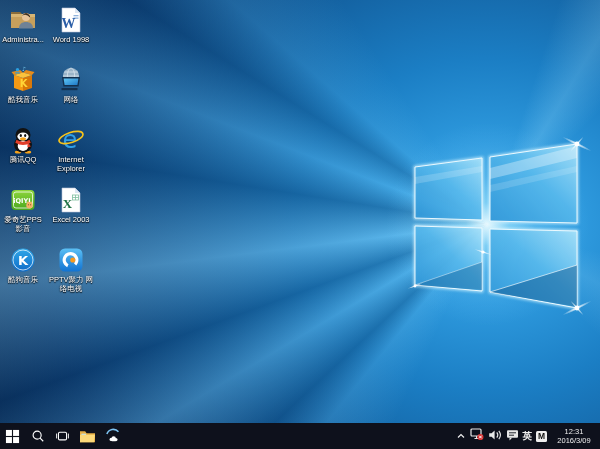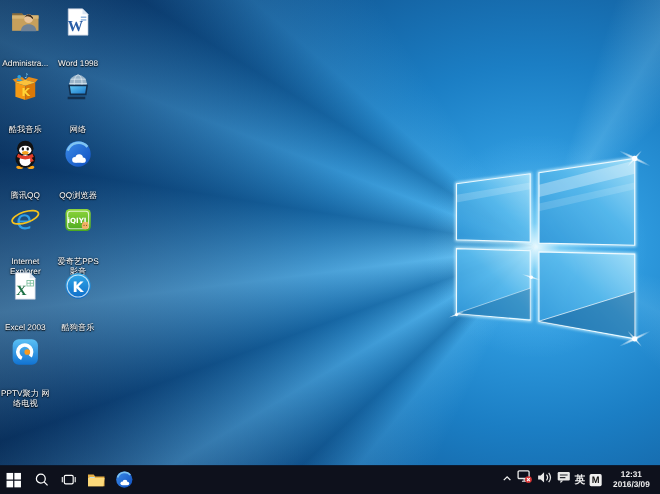--- a/index.html
+++ b/index.html
@@ -41,21 +41,21 @@
   
   .icon-grid{
     position:absolute;left:0;top:4px;
     display:grid;grid-template-columns:46px 46px;grid-auto-rows:60px;
     column-gap:2px;
   }
   .icon-cell{display:flex;flex-direction:column;align-items:center;cursor:default;}
   .icon-img{width:28px;height:28px;margin-top:2px;flex:0 0 auto;}
   .icon-img svg{width:28px;height:28px;display:block;}
   .icon-label{
-    margin-top:19px;max-width:46px;text-align:center;
+    margin-top:1px;max-width:46px;text-align:center;
     font-size:7.5px;line-height:9px;color:#fff;
     text-shadow:0 1px 1px rgba(0,0,0,.95),0 0 2px rgba(0,0,0,.8);
     word-break:break-word;
   }
   
   .taskbar{
     position:absolute;left:0;bottom:0;width:600px;height:26px;
     background:#0e111c;display:flex;align-items:center;
   }
   .tb-btn{
@@ -65,21 +65,21 @@
   .tb-btn svg{display:block;}
   .tray{
     margin-left:auto;display:flex;align-items:center;gap:4px;padding-right:3px;
   }
   .tray-item{display:flex;align-items:center;justify-content:center;height:26px;}
   .lang-ind{color:#eee;font-size:9.5px;font-weight:bold;}
   .ime-box{
     width:11px;height:11px;background:#efefef;border-radius:1.5px;
     color:#111;font-size:8.5px;font-weight:bold;line-height:11px;text-align:center;
   }
-  .clock{width:46px;text-align:center;color:#eee;font-size:7.5px;line-height:9px;font-weight:bold;}
+  .clock{width:46px;text-align:center;color:#eee;font-size:7.5px;line-height:9px;}
 </style>
 </head>
 <body>
 
 <div class="desktop">
 
   <svg class="logo-svg" width="600" height="423" viewBox="0 0 600 423">
     <defs>
       <linearGradient id="pane" x1="0" y1="1" x2="1" y2="0">
         <stop offset="0" stop-color="#2e96d8"></stop>
@@ -220,41 +220,20 @@
           <ellipse cx="16.2" cy="9.4" rx="1.1" ry="1.5" fill="#111"></ellipse>
           <ellipse cx="14" cy="12.8" rx="3" ry="1.6" fill="#f6a31b"></ellipse>
           <path d="M7.5 13.8q6.5 4 13 0l1.2 3q-7.7 4.4-15.4 0z" fill="#e23e2b"></path>
           <path d="M18.6 15.6l3.2 4.8-3.4 1z" fill="#e23e2b"></path>
         </svg>
       </span>
       <span class="icon-label">腾讯QQ</span>
     </div>
 
 
-    <div class="icon-cell">
-      <span class="icon-img">
-        <svg viewBox="0 0 28 28">
-          <defs>
-              <linearGradient id="qbg" x1="0" y1="0" x2="1" y2="1">
-            <stop offset="0" stop-color="#3c8ce8"></stop>
-                <stop offset="1" stop-color="#0f4fc0"></stop>
-          </linearGradient>
-            </defs>
-          <circle cx="14" cy="14" r="11.5" fill="url(#qbg)"></circle>
-          <path d="M4.5 11a10.5 10.5 0 0 1 18-3.5" stroke="#7ec3f2" stroke-width="2.4" fill="none"></path>
-          <g fill="#fff">
-            <circle cx="11.2" cy="19.3" r="2.6"></circle>
-            <circle cx="15" cy="17.6" r="3.4"></circle>
-            <circle cx="18.6" cy="19.6" r="2.4"></circle>
-            <rect x="10.8" y="18.8" width="8.4" height="3.2" rx="1.6"></rect>
-          </g>
-        </svg>
-      </span>
-      <span class="icon-label">QQ浏览器</span>
-    </div>
 
     <div class="icon-cell">
       <span class="icon-img">
         <svg viewBox="0 0 28 28">
           <text x="13" y="22" font-size="24" fill="#2f9fe8" text-anchor="middle" font-family="'DejaVu Sans',sans-serif">e</text>
           <ellipse cx="14" cy="11.5" rx="12.5" ry="5" fill="none" stroke="#f6c31c" stroke-width="1.6" transform="rotate(-18 14 11.5)"></ellipse>
         </svg>
       </span>
       <span class="icon-label">Internet Explorer</span>
     </div>

